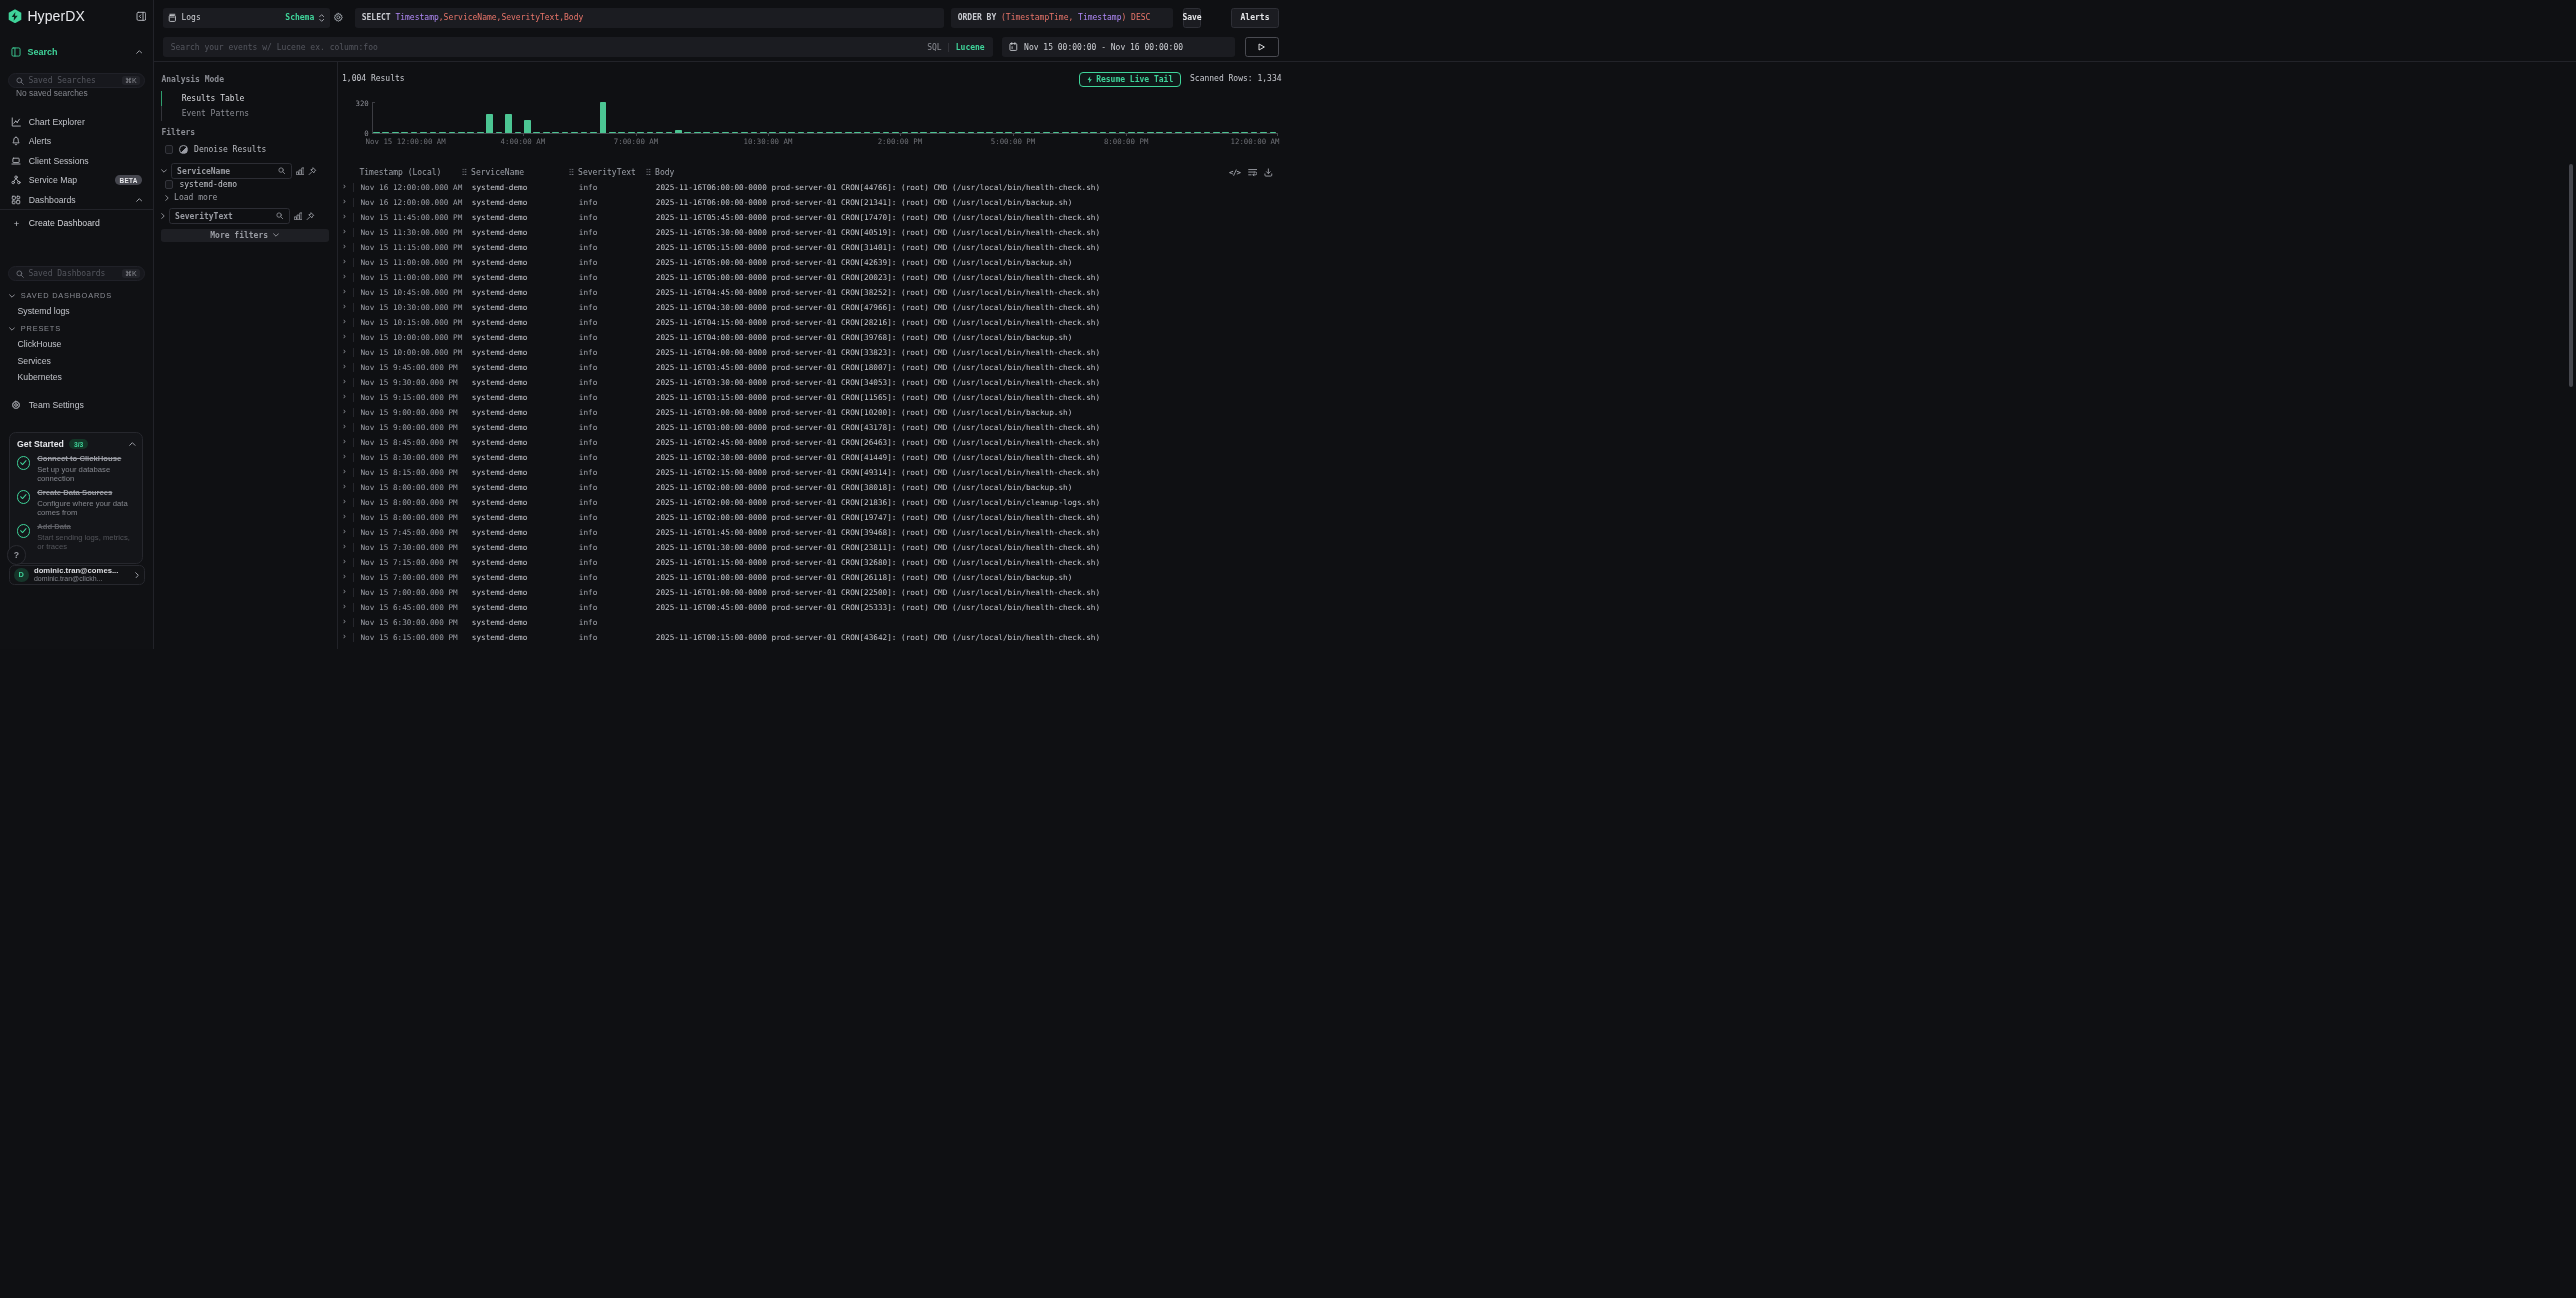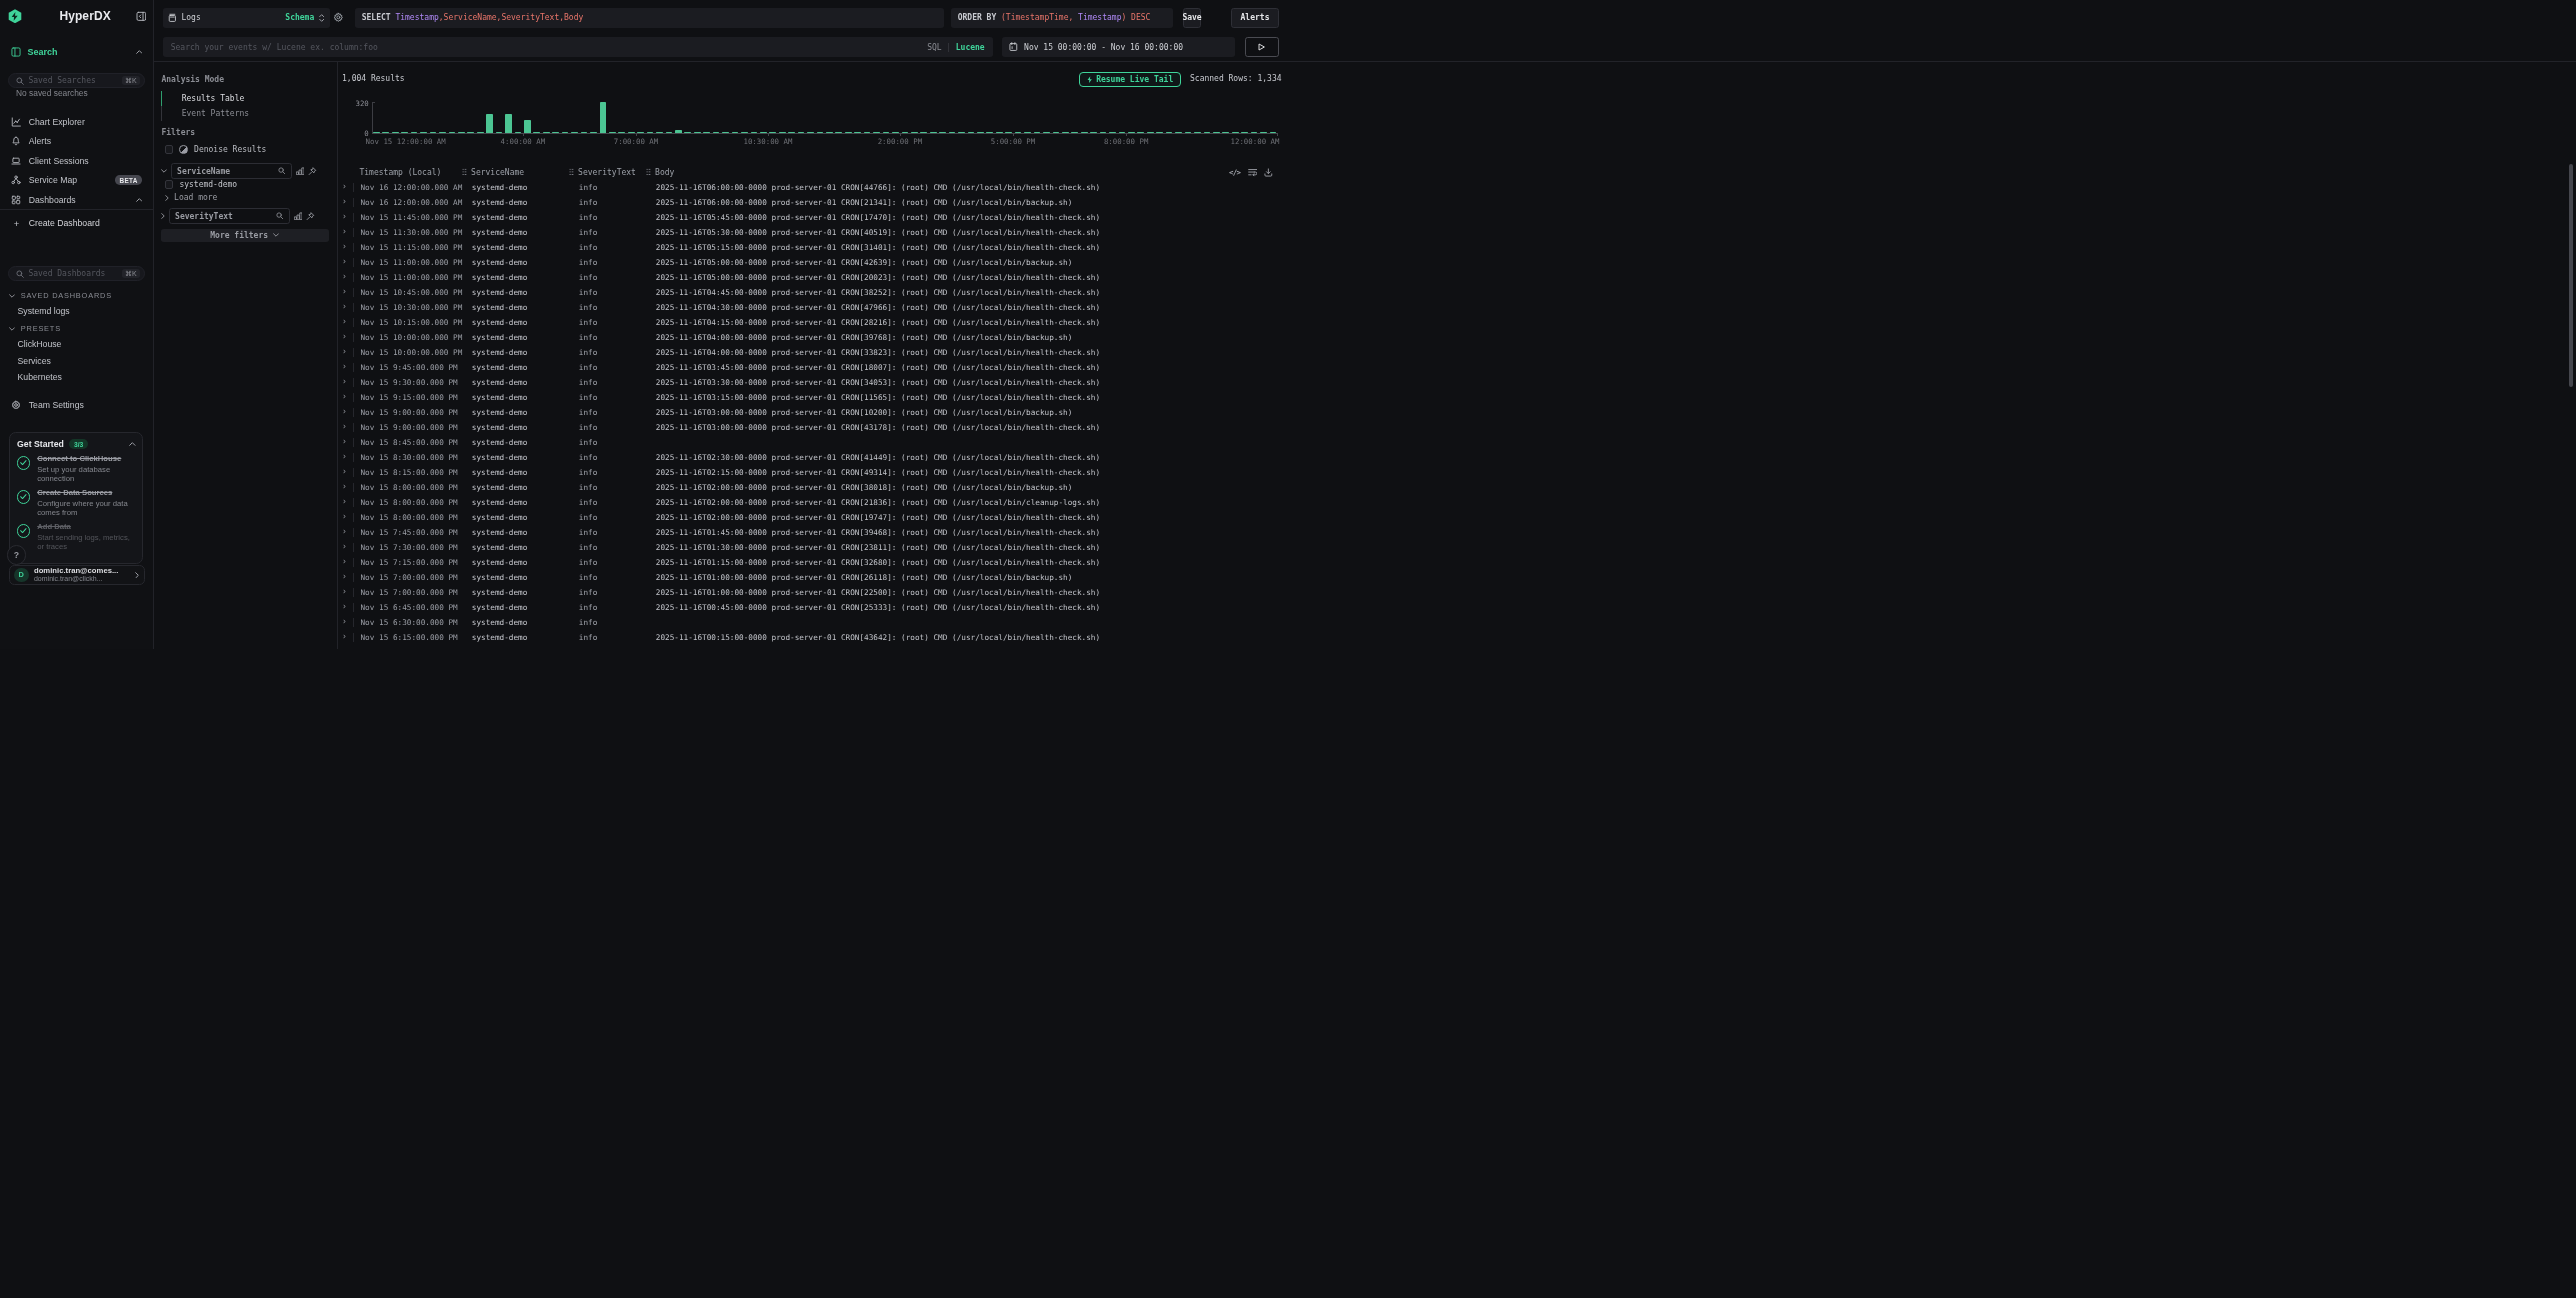--- a/index.html
+++ b/index.html
@@ -9,21 +9,21 @@
     --green:#3fd49a; --bar:#4cc593; --purple:#b18af8; --red:#e8756a;
     --mono:"DejaVu Sans Mono",monospace; --sans:"Liberation Sans",sans-serif;
   }
   *{margin:0;padding:0;box-sizing:border-box;}
   html,body{width:1288px;height:649px;overflow:hidden;background:var(--bg);font-family:var(--sans);}
   svg{display:block;}
   
   .sidebar{position:absolute;left:0;top:0;width:154px;height:649px;background:#101114;border-right:0.7px solid var(--border);}
   .logo-row{position:absolute;top:6.7px;left:8px;right:6.7px;height:19px;display:flex;align-items:center;gap:5.4px;}
   .logo-hex{width:14px;height:14px;background:var(--green);clip-path:polygon(50% 0,95% 25%,95% 75%,50% 100%,5% 75%,5% 25%);display:flex;align-items:center;justify-content:center;}
-  .brand{font-weight:bold;font-size:12px;color:#e9eaee;letter-spacing:0.1px;margin-left:32px;}
+  .brand{font-weight:normal;font-size:14px;color:#e9eaee;letter-spacing:0.1px;}
   .collapse-btn{margin-left:auto;color:var(--mid);}
   .nav-item{display:flex;align-items:center;gap:6.7px;color:#c3c5cb;font-size:8.7px;padding:0 4px;height:19.5px;}
   .nav-item .icon{width:11.4px;display:flex;justify-content:center;color:#b9bbc2;}
   .nav-search{position:absolute;top:42px;left:6.7px;right:6.7px;height:19.5px;display:flex;align-items:center;gap:6.7px;padding:0 4px;color:var(--green);font-weight:bold;font-size:9px;}
   .pill{position:absolute;left:8px;right:8px;height:15.4px;background:#17181d;border:0.7px solid #202128;border-radius:9.4px;display:flex;align-items:center;gap:4.7px;padding:0 4px 0 6.7px;}
   .pill .ph{color:var(--dimmer);font-size:8px;font-family:var(--mono);flex:1;}
   .kbd{background:#222329;color:#8b8d94;font-size:7px;border-radius:2.7px;padding:0.7px 3.4px;font-family:var(--sans);}
   .muted-line{position:absolute;left:16px;color:#85878e;font-size:8.4px;}
   .navlist{position:absolute;top:112px;left:6.7px;right:6.7px;}
   .beta{margin-left:auto;background:#46474f;color:#e8e9ec;font-size:6.4px;font-weight:bold;border-radius:4.7px;padding:1.3px 4.7px;letter-spacing:0.3px;}
@@ -781,20 +781,21 @@
     <span class="c-svc">systemd-demo</span>
     <span class="c-sev">info</span>
     <span class="c-body">2025-11-16T03:00:00-0000 prod-server-01 CRON[43178]: (root) CMD (/usr/local/bin/health-check.sh)</span>
   </div>
 
   <div class="trow">
     <span class="rchev">›</span>
     <span class="c-ts">Nov 15 8:45:00.000 PM</span>
     <span class="c-svc">systemd-demo</span>
     <span class="c-sev">info</span>
+    <span class="c-body">2025-11-16T02:45:00-0000 prod-server-01 CRON[26463]: (root) CMD (/usr/local/bin/health-check.sh)</span>
   </div>
 
   <div class="trow">
     <span class="rchev">›</span>
     <span class="c-ts">Nov 15 8:30:00.000 PM</span>
     <span class="c-svc">systemd-demo</span>
     <span class="c-sev">info</span>
     <span class="c-body">2025-11-16T02:30:00-0000 prod-server-01 CRON[41449]: (root) CMD (/usr/local/bin/health-check.sh)</span>
   </div>
 

